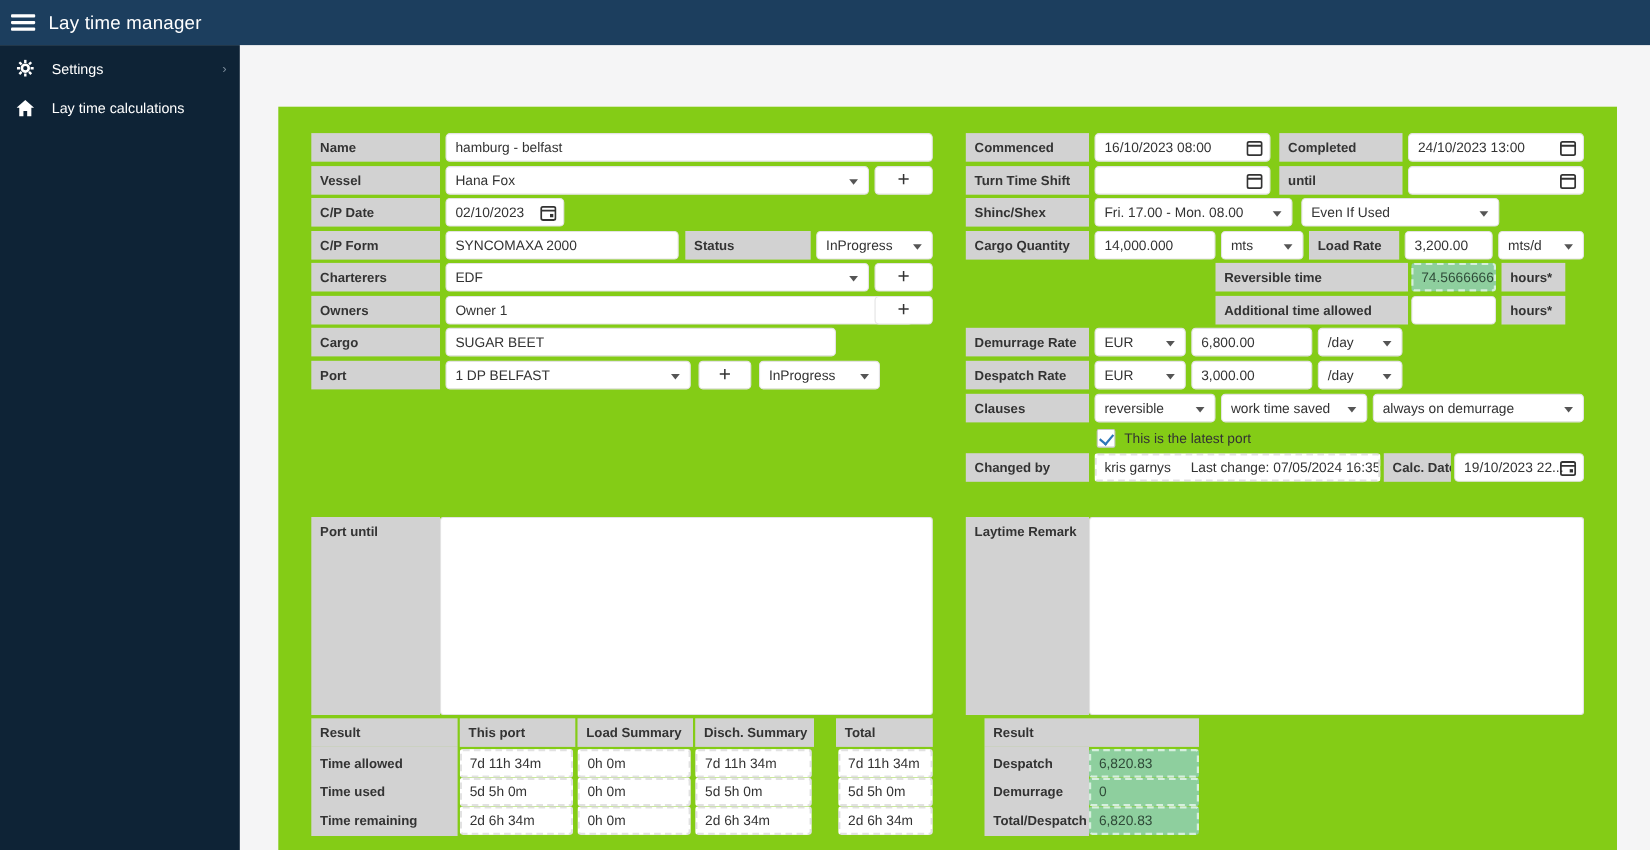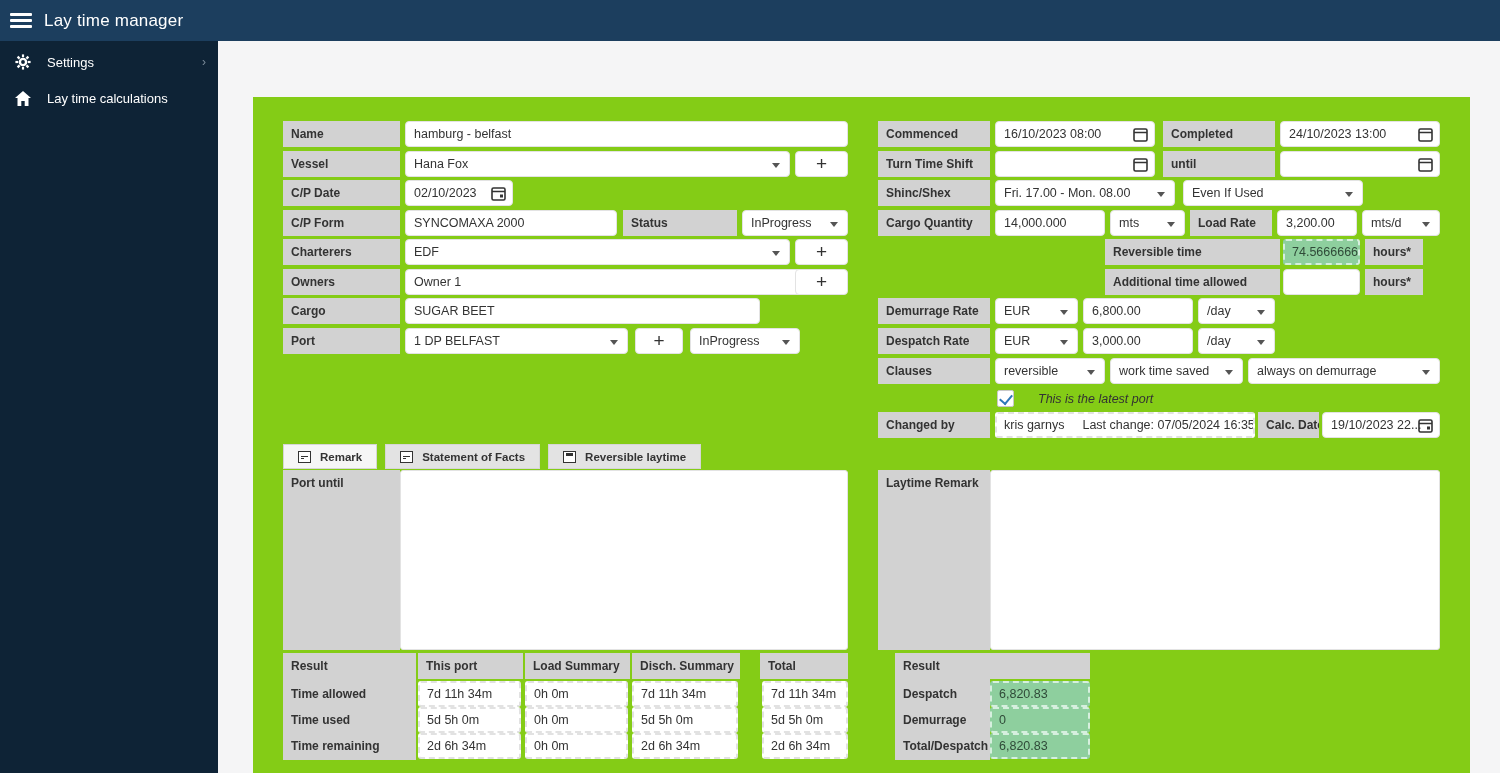--- a/index.html
+++ b/index.html
@@ -35,21 +35,21 @@
   .dateinp { padding-right:26px; }
   .calicon { position:absolute; right:6px; top:5px; width:15px; height:15px; }
   .plusbtn { position:absolute; height:26px; background:#fff; border:1px solid #e3e3e3; border-radius:4px; display:flex; align-items:center; justify-content:center; font-size:19px; color:#333; cursor:pointer; }
   .unit { position:absolute; height:26px; background:#d2d2d2; color:#333; font-size:12px; font-weight:bold; line-height:26px; padding-left:8px; }
 
   
   .dashed { position:absolute; height:26px; background:#fff; border:2px dashed #e2e2e2; border-radius:3px; font-size:12.5px; color:#333; line-height:22px; padding:0 7px; white-space:nowrap; overflow:hidden; }
   .green { background:#8ecf9e; border:2px dashed #d6efde; color:#2f4a38; }
 
   
-  .chkrow { position:absolute; display:flex; align-items:center; gap:24px;font-style:italic; }
+  .chkrow { position:absolute; display:flex; align-items:center; gap:8px; }
   .chkbox { width:17px; height:17px; background:#fff; border:1px solid #c9c9c9; border-radius:2px; position:relative; cursor:pointer; }
   .chkbox::after { content:""; position:absolute; left:4px; top:1px; width:6px; height:10px; border:solid #2e77b8; border-width:0 2px 2px 0; transform:rotate(40deg); }
   .chklabel { font-size:12.5px; color:#333; }
 
   
   .tabs { position:absolute; left:30px; top:347px; display:flex; gap:8px; }
   .tab { height:25px; background:#e3e3e3; border:1px solid #d6d6d6; display:flex; align-items:center; gap:9px; padding:0 14px; font-size:11.5px; font-weight:bold; color:#333; cursor:pointer; }
   .tab.active { background:#f6f6f6; }
   .tabicon { width:13px; height:12px; border:1.5px solid #333; position:relative; background:#fff; }
   .tabicon::after { content:""; position:absolute; left:2px; right:2px; top:4px; border-top:1.5px solid #333; }
@@ -158,34 +158,20 @@
     <div class="lbl" style="left:30px;top:201px;width:117px">Cargo</div>
     <div class="inp" style="left:152px;top:201px;width:355px">SUGAR BEET</div>
 
     <div class="lbl" style="left:30px;top:231px;width:117px">Port</div>
     <div class="inp sel" style="left:152px;top:231px;width:223px">1 DP BELFAST</div>
     <div class="plusbtn" style="left:382px;top:231px;width:48px">
         <span>+</span>
       </div>
     <div class="inp sel" style="left:437px;top:231px;width:110px">InProgress</div>
 
-    <div class="tabs">
-      <div class="tab active">
-        <span class="tabicon"></span>
-        <span>Remark</span>
-      </div>
-      <div class="tab">
-        <span class="tabicon"></span>
-        <span>Statement of Facts</span>
-      </div>
-      <div class="tab">
-        <span class="tabicon filltop"></span>
-        <span>Reversible laytime</span>
-      </div>
-    </div>
 
     <div class="remarklbl" style="left:30px;top:373px;width:117px;height:180px">Port until</div>
     <textarea class="tarea" style="left: 147px; top: 373px; width: 448px; height: 180px;"></textarea>
 
     <div class="res-hdr" style="left:30px;top:556px;width:133px">Result</div>
     <div class="res-hdr" style="left:165px;top:556px;width:105px">This port</div>
     <div class="res-hdr" style="left:272px;top:556px;width:105px">Load Summary</div>
     <div class="res-hdr" style="left:379px;top:556px;width:108px">Disch. Summary</div>
     <div class="res-hdr" style="left:507px;top:556px;width:88px">Total</div>
     <div class="graypad" style="left:30px;top:582px;width:133px;height:81px"></div>

